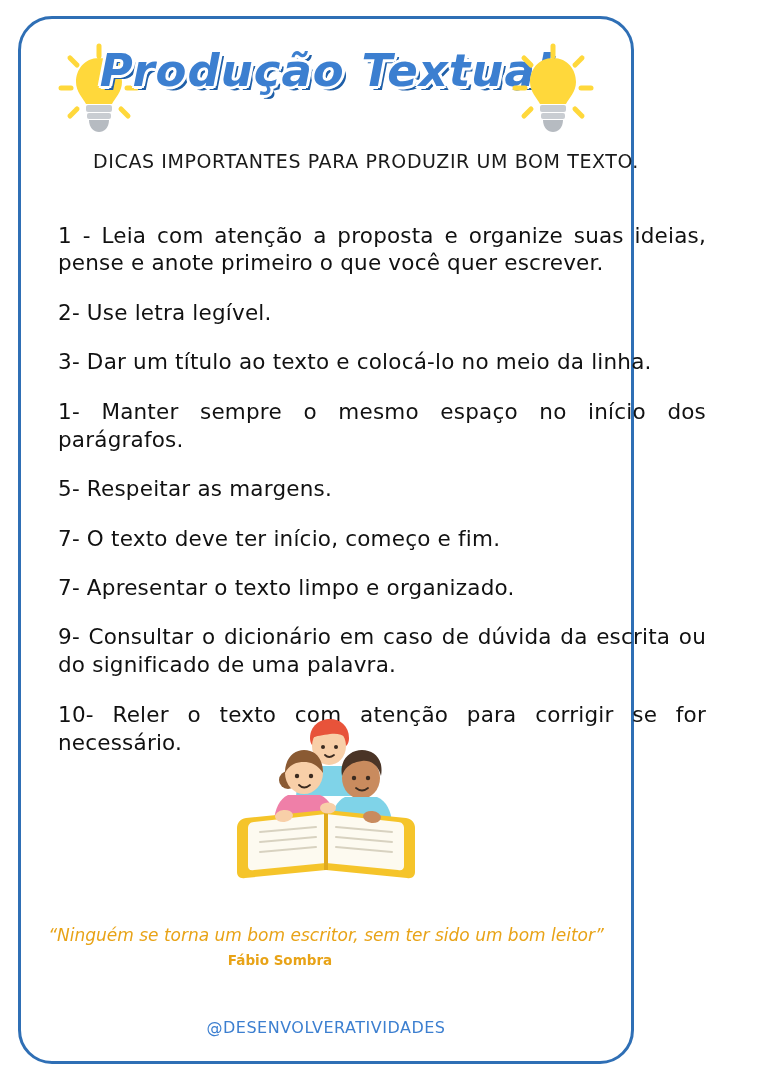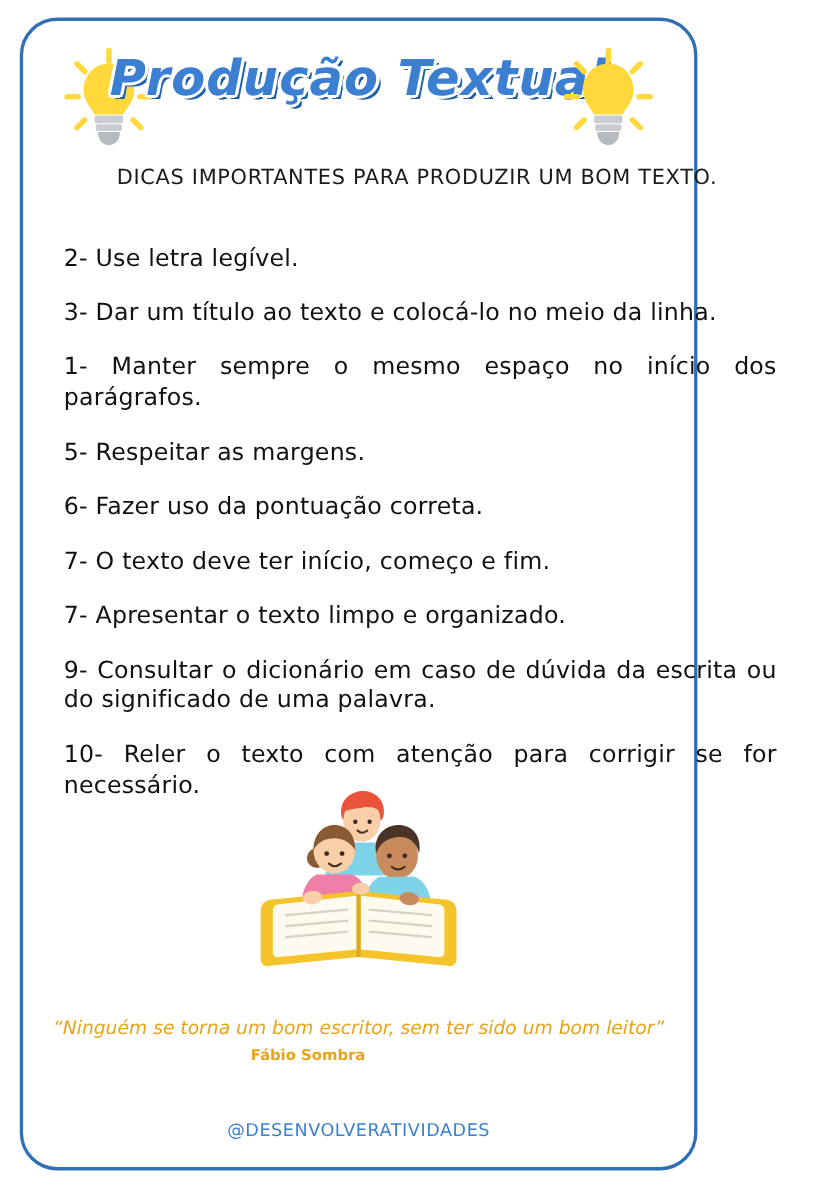--- a/index.html
+++ b/index.html
@@ -75,25 +75,26 @@
   }
   .bulb.left { left: 56px; }
   .bulb.right { right: 56px; }
 
   
   .subtitle {
     position: absolute;
     left: 0;
     top: 150px;
     width: 100%;
-    text-align: right;
+    text-align: center;
     font-family: "DejaVu Sans", sans-serif;
     font-size: 19px;
     letter-spacing: 0.6px;
     color: #1a1a1a;
+    padding-left: 40px;
   }
 
   
   .tips {
     position: absolute;
     left: 58px;
     top: 200px;
     width: 648px;
   }
   .tip {
@@ -197,25 +198,25 @@
       <path d="M43 16 C28 16 20 28 20 40 C20 50 27 56 30 62 L56 62 C59 56 66 50 66 40 C66 28 58 16 43 16 Z" fill="#ffd83b"></path>
       <rect x="30" y="63" width="26" height="7" rx="2" fill="#c9cdd2"></rect>
       <rect x="31" y="71" width="24" height="6" rx="2" fill="#c9cdd2"></rect>
       <path d="M33 78 L53 78 C53 86 48 90 43 90 C38 90 33 86 33 78 Z" fill="#b6bbc1"></path>
     </svg>
   </div>
 
   <div class="subtitle">DICAS IMPORTANTES PARA PRODUZIR UM BOM TEXTO.</div>
 
   <div class="tips">
+    <p class="tip">1 -   Leia com atenção a proposta e organize suas ideias, pense e anote primeiro o que você quer escrever.</p>
     <p class="tip">2- Use letra legível.</p>
     <p class="tip">3- Dar um título ao texto e colocá-lo no meio da linha.</p>
     <p class="tip">1- Manter sempre o mesmo espaço no início dos parágrafos.</p>
     <p class="tip">5- Respeitar as margens.</p>
-    <p class="tip">6- Fazer uso da pontuação correta.</p>
     <p class="tip">7- O texto deve ter início, começo e fim.</p>
     <p class="tip">7- Apresentar o texto limpo e organizado.</p>
     <p class="tip">9- Consultar o dicionário em caso de dúvida da escrita ou do significado de uma palavra.</p>
     <p class="tip">10- Reler o texto com atenção para corrigir se for necessário.</p>
   </div>
 
   <svg class="illustration" viewBox="0 0 240 195">
 
     <g>
       <path d="M104 38 C104 26 114 19 124 19 C134 19 143 26 143 38 C143 44 140 46 140 46 L107 46 C107 46 104 44 104 38 Z" fill="#e8533a"></path>

